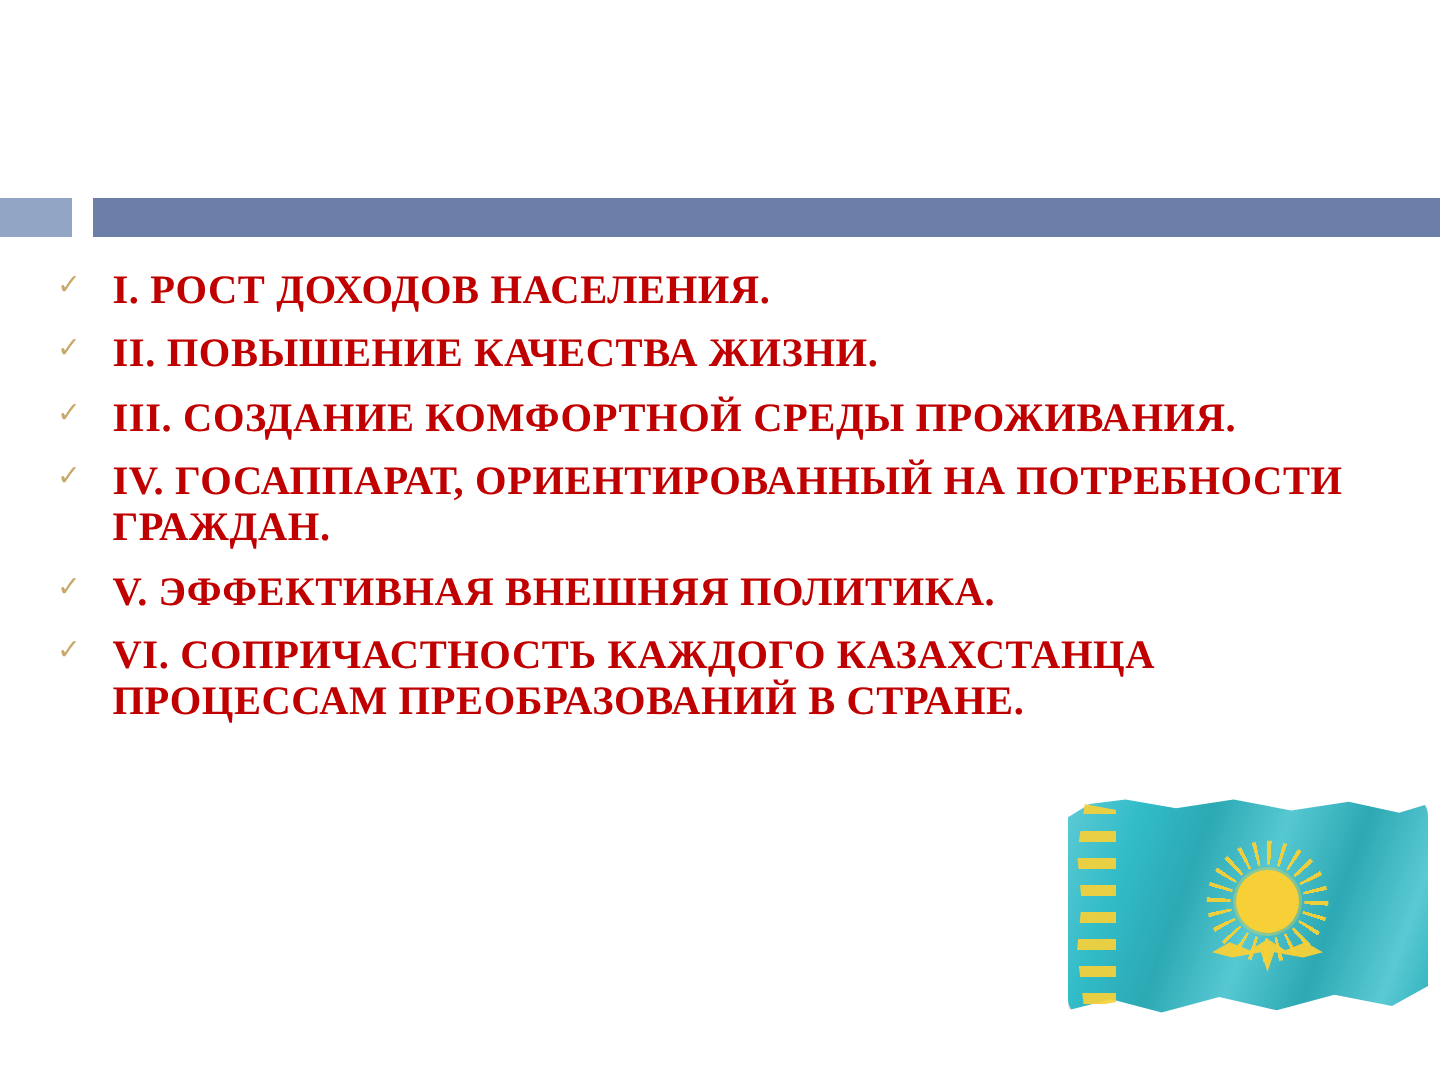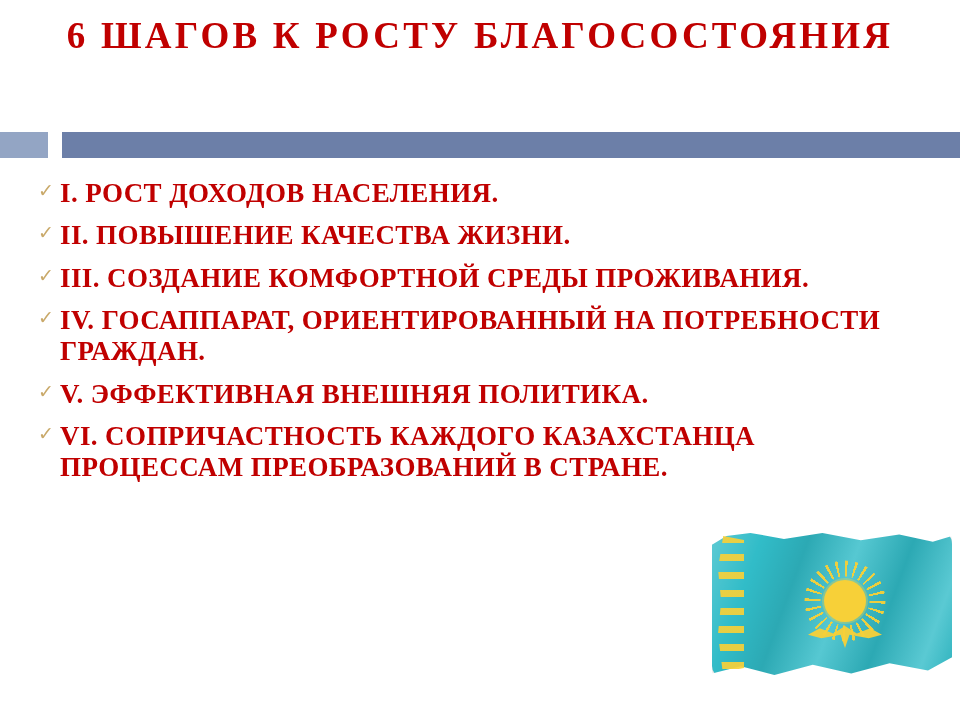--- a/index.html
+++ b/index.html
@@ -84,20 +84,21 @@
   .bullet-text {
     flex: 1 1 auto;
     color: #c00000;
     font-family: "Liberation Serif", serif;
     font-weight: bold;
     font-size: 27px;
     line-height: 1.16;
     letter-spacing: 0.4px;
     text-transform: uppercase;
     padding-top: 2px;
+    margin-left: 15px;
   }
 
   
   .flag-wrap {
     position: absolute;
     right: 8px;
     bottom: 42px;
     width: 240px;
     height: 148px;
   }
@@ -154,23 +155,20 @@
       repeating-linear-gradient(180deg, #f7d038 0px, #f7d038 7px, rgba(0,0,0,0) 7px, rgba(0,0,0,0) 18px);
     opacity: 0.92;
     clip-path: polygon(20% 0%, 100% 3%, 100% 97%, 18% 100%, 0% 72%, 12% 48%, 0% 24%);
   }
 </style>
 </head>
 <body>
 
 <div class="slide">
 
-  <div class="title-area">
-    <h1 class="slide-title">6 ШАГОВ К РОСТУ БЛАГОСОСТОЯНИЯ</h1>
-  </div>
 
   <div class="bar-small"></div>
   <div class="bar-long"></div>
 
   <div class="list">
 
     <div class="bullet-row">
       <span class="check-icon">✓</span>
       <span class="bullet-text">I. РОСТ ДОХОДОВ НАСЕЛЕНИЯ.</span>
     </div>

